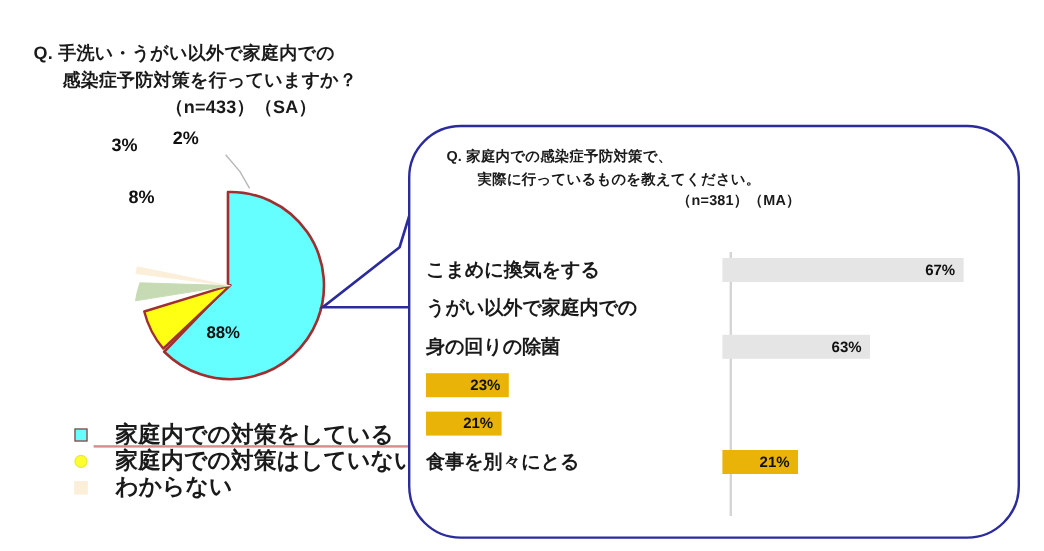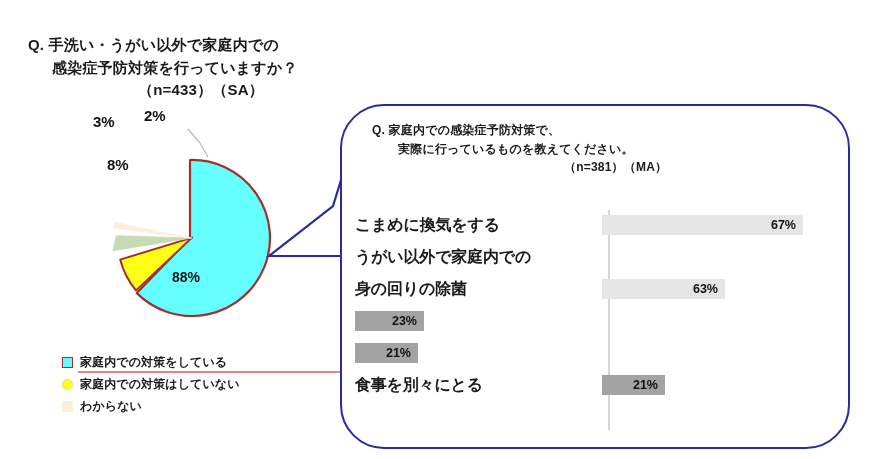--- a/index.html
+++ b/index.html
@@ -43,21 +43,21 @@
     display:flex;align-items:center;height:22px;position:relative;
   }
   .legend-swatch{
     width:11px;height:11px;flex:0 0 11px;margin-right:7px;
     box-sizing:border-box;
   }
   .sw-1{background:#66FFFF;border:1.5px solid #A03030;}
   .sw-2{background:#FFFF2E;border:1px solid #E8E83A;border-radius:50%;}
   .sw-3{background:#C6DBB3;border:1px solid #C6DBB3;}
   .sw-4{background:#FCEFD9;border:1px solid #FCEFD9;}
-  .legend-text{font-size:12px;font-weight:bold;white-space:nowrap;letter-spacing:0.1px;}
+  .legend-text{font-size:19px;font-weight:bold;white-space:nowrap;letter-spacing:0.1px;margin-left:16px;}
   #legend-underline{
     position:absolute;left:16px;top:20px;width:262px;height:1.5px;
     background:#D98A8A;
   }
 
   
   #callout{
     position:absolute;left:340px;top:88px;width:510px;height:345px;
     border:2.2px solid #2B2B9E;border-radius:44px;
     background:#ffffff;box-sizing:border-box;
@@ -86,21 +86,21 @@
     width:247px;flex:0 0 247px;text-align:left;padding-right:18px;
     font-size:16px;font-weight:bold;white-space:nowrap;letter-spacing:-0.2px;
     box-sizing:border-box;
   }
   .bar-track{position:relative;height:20px;flex:1 1 auto;}
   .bar-fill{
     position:absolute;left:0;top:0;height:20px;
     display:flex;align-items:center;justify-content:flex-end;
   }
   .bar-fill.cyan{background:#e5e5e5;}
-  .bar-fill.green{background:#a3a3a3;}
+  .bar-fill.green{background:#eab308;}
   .bar-pct{
     font-size:12.5px;font-weight:bold;color:#111;padding-right:7px;white-space:nowrap;
   }
   .bar-fill.tiny{justify-content:flex-start;overflow:visible;}
   .bar-fill.tiny .bar-pct{
     position:absolute;left:6px;padding:0;font-size:10.5px;
   }
 </style>
 </head>
 <body>

